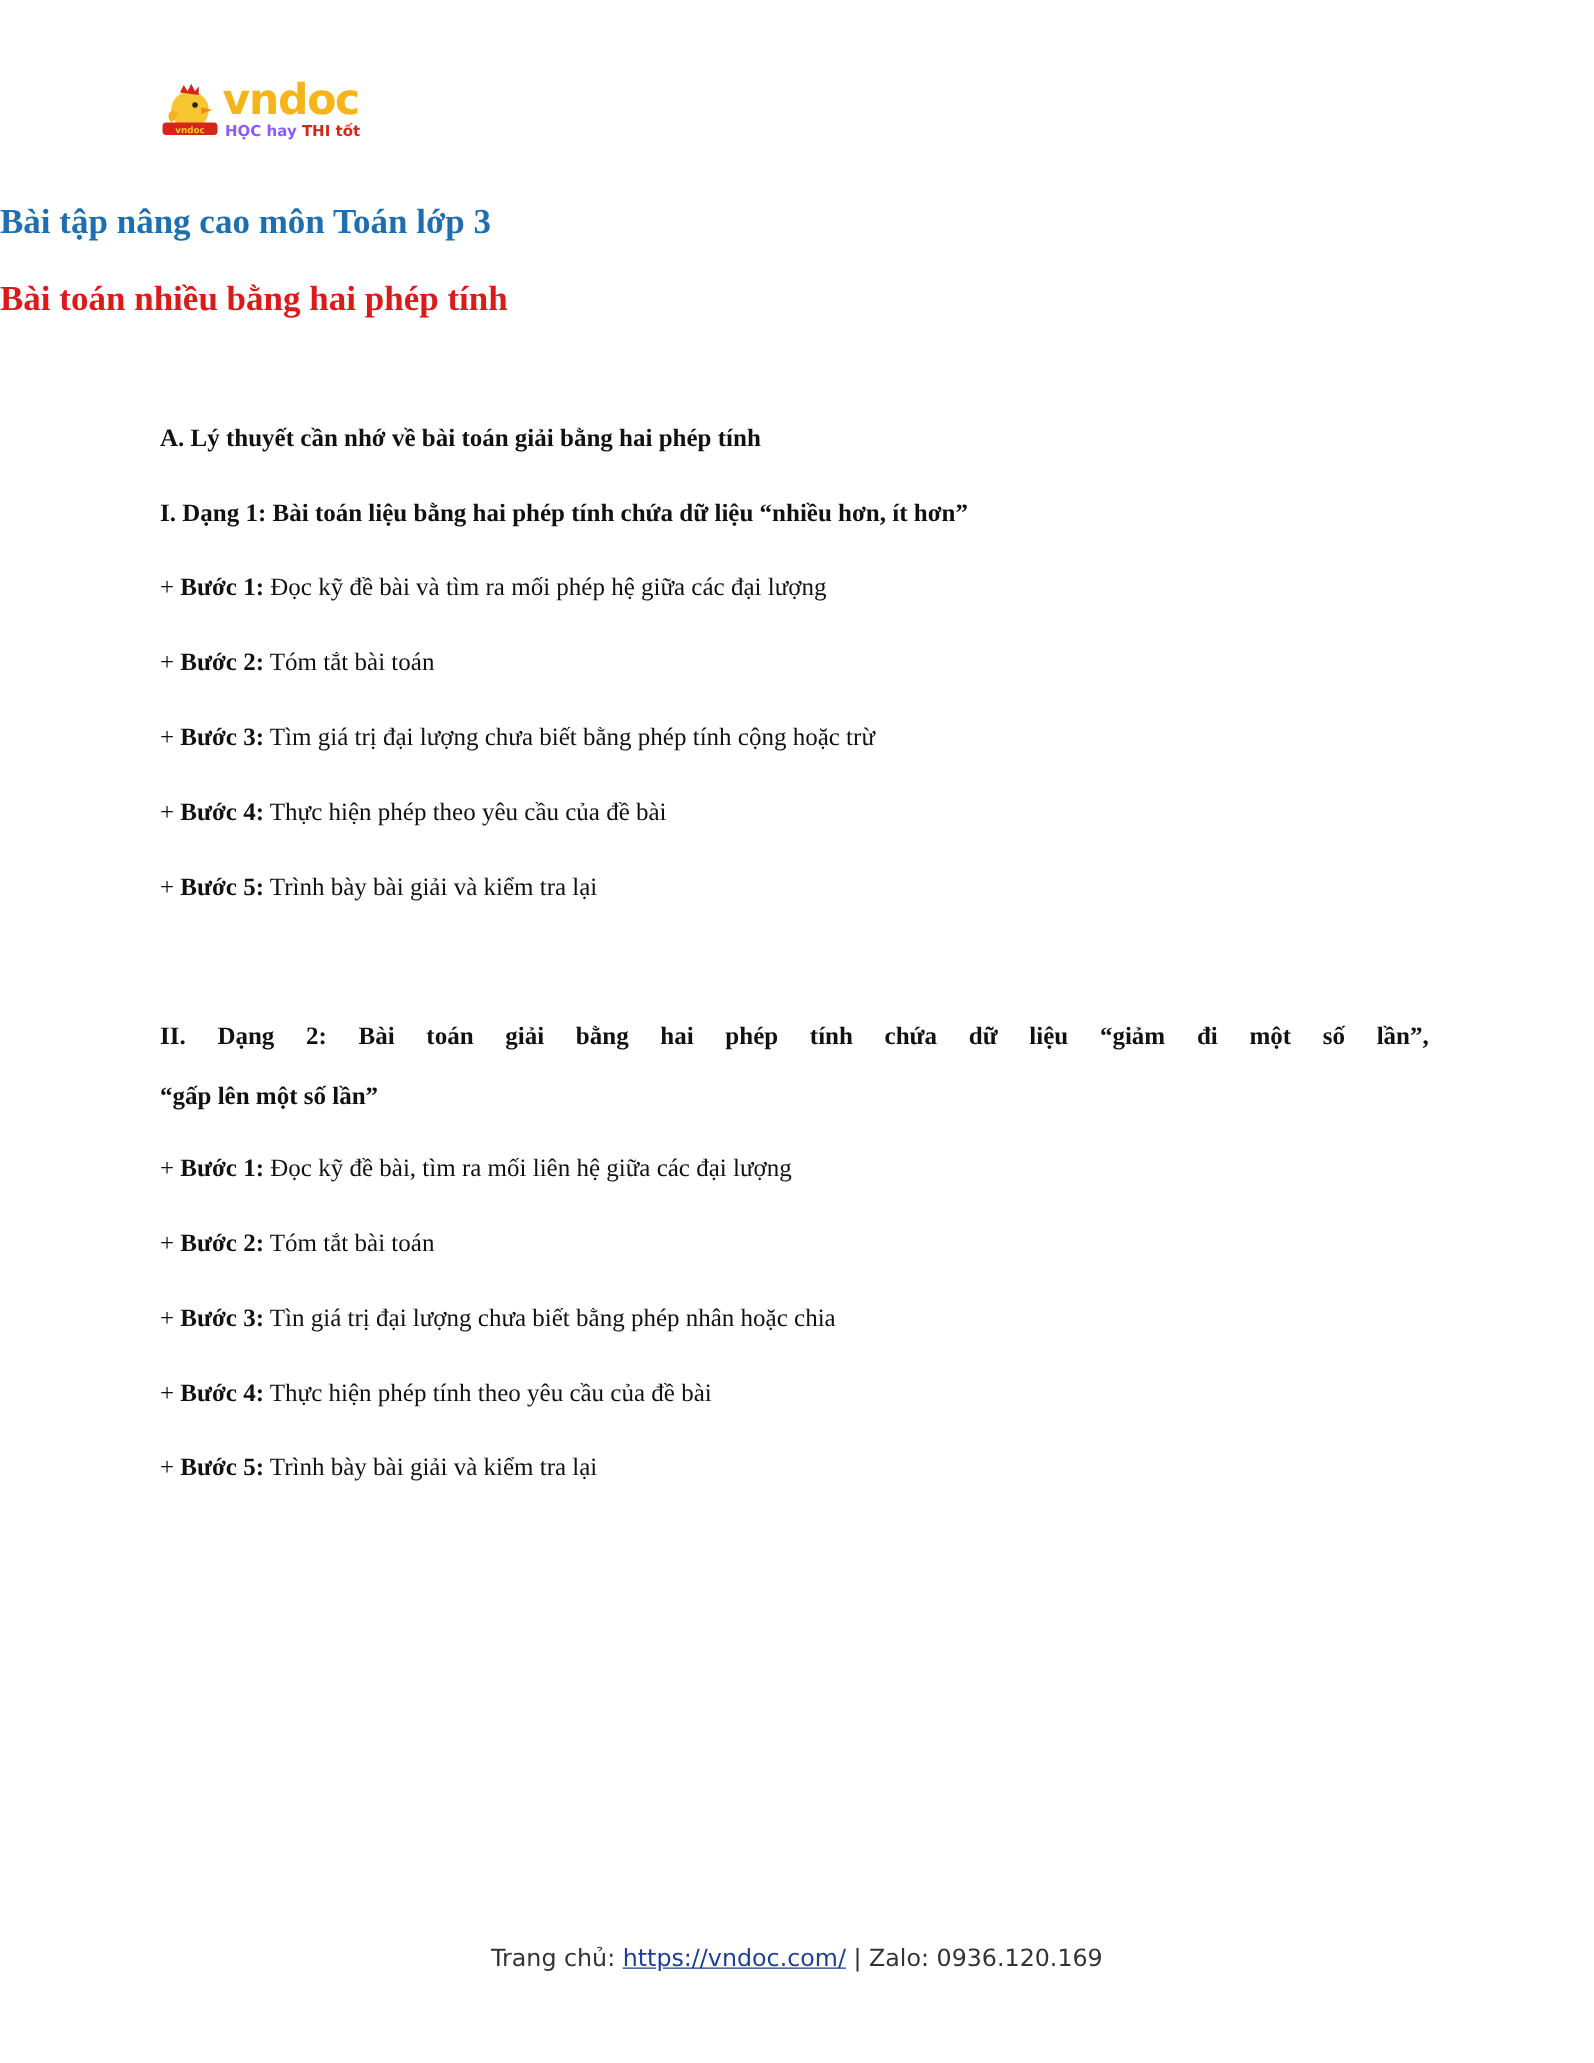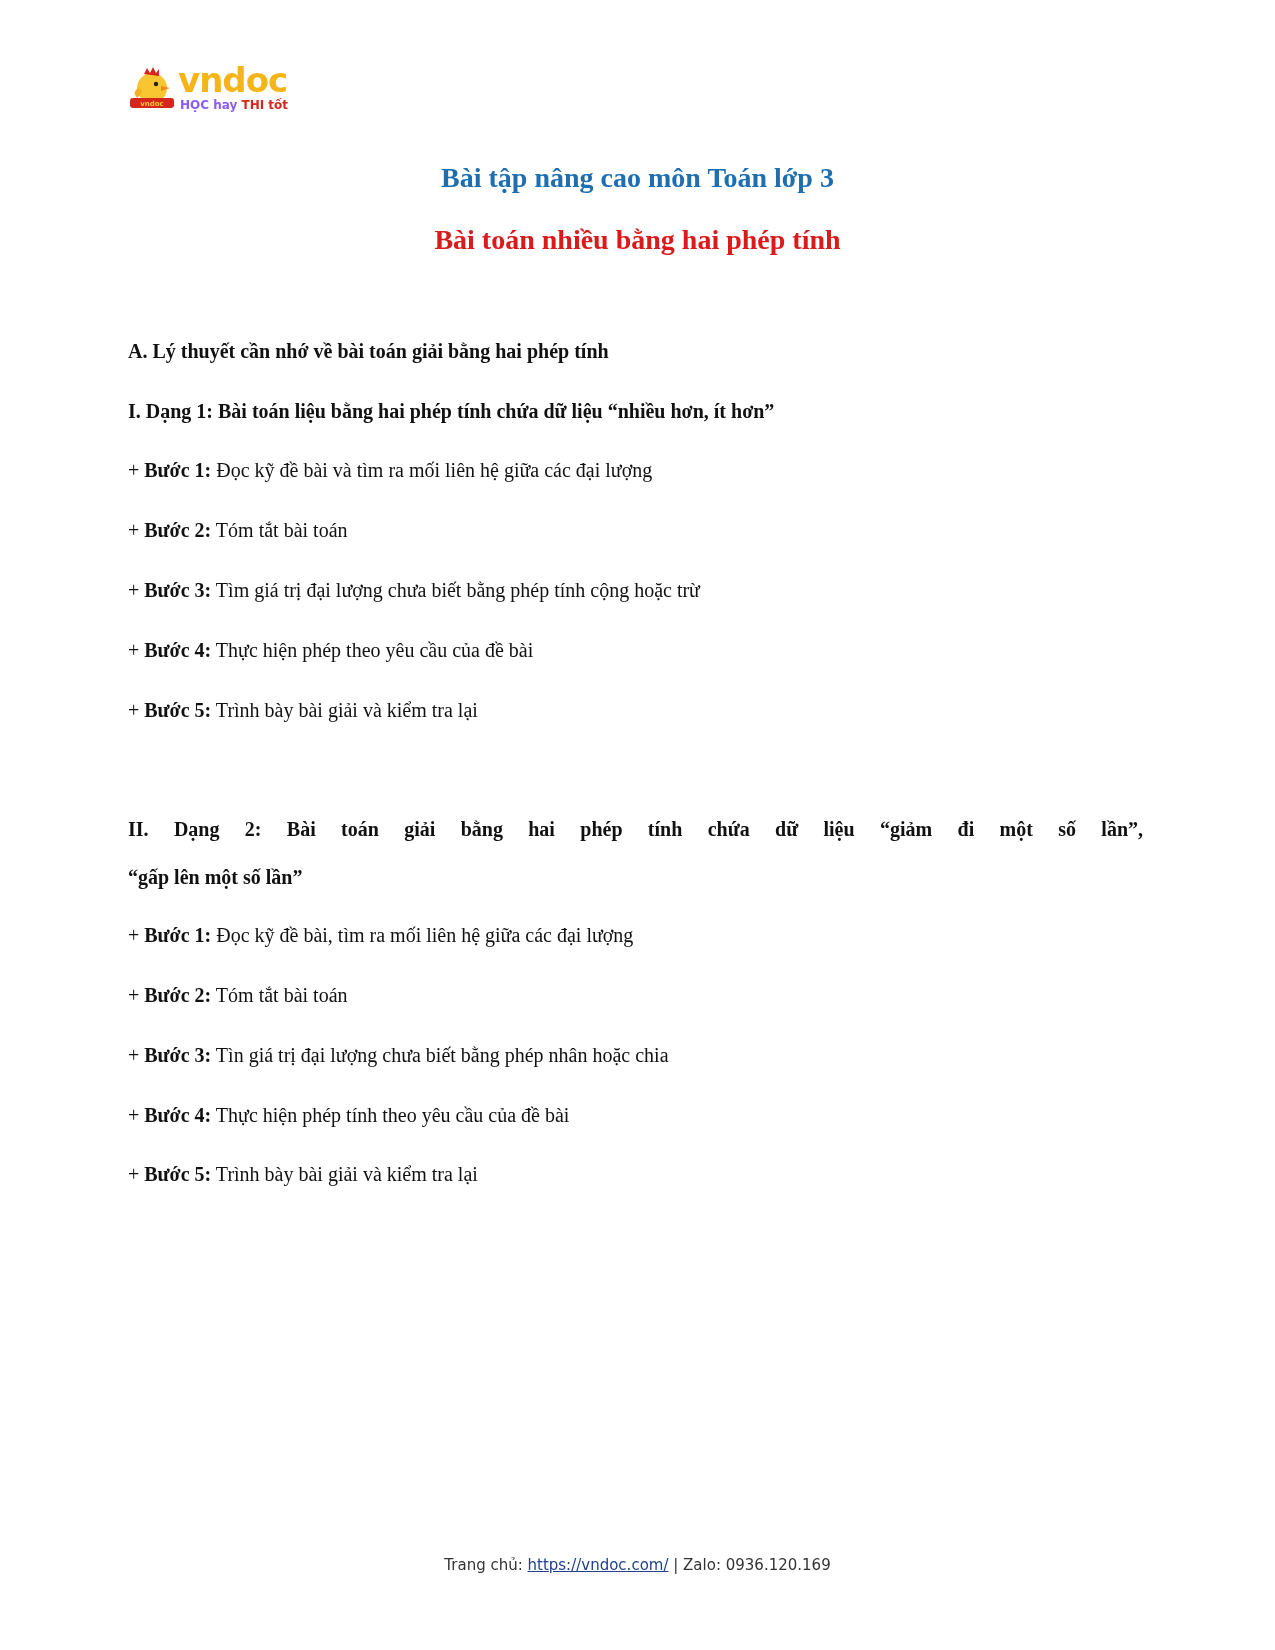--- a/index.html
+++ b/index.html
@@ -3,28 +3,28 @@
   <meta charset="utf-8">
   <style>
     html, body { margin: 0; padding: 0; background: #ffffff; }
     body { width: 1275px; height: 1650px; position: relative; overflow: hidden; font-family: "Liberation Serif", serif; color: #111; }
     .logo { position: absolute; left: 128px; top: 62px; width: 160px; height: 56px; }
     .logo-mascot { position: absolute; left: 0; top: 2px; width: 50px; height: 50px; }
     .logo-word { position: absolute; left: 50px; top: -2px; font-family: "DejaVu Sans", sans-serif; font-weight: bold; font-size: 34px; color: #f5b417; letter-spacing: -1px; }
     .logo-tag { position: absolute; left: 52px; top: 36px; font-family: "DejaVu Sans", sans-serif; font-weight: bold; font-size: 12px; white-space: nowrap; }
     .logo-tag .g { color: #8b5cf6; }
     .logo-tag .r { color: #d6261c; }
-    .title { position: absolute; left: 0; width: 1275px; text-align: center; font-weight: bold; font-size: 28px; }
+    .title { position: absolute; left: 0; width: 1275px; text-align: left; font-weight: bold; font-size: 28px; }
     .title-1 { top: 162px; color: #1f6fb0; }
     .title-2 { top: 224px; color: #d91b1b; }
     .line { position: absolute; left: 128px; font-size: 20px; white-space: nowrap; line-height: 34px; }
     .heading { font-weight: bold; }
     .b { font-weight: bold; }
     .justify { width: 1015px; text-align: justify; text-align-last: justify; word-spacing: 2px; }
-    .footer { position: absolute; left: 0; width: 1275px; top: 1556px; text-align: center; font-family: "DejaVu Sans", sans-serif; font-size: 15px; color: #333; }
+    .footer { position: absolute; left: 0; width: 1275px; top: 1556px; text-align: center; font-family: "DejaVu Sans", sans-serif; font-size: 19px; color: #333; }
     .footer a { color: #1f3f8f; text-decoration: underline; }
   </style>
 </head>
 <body>
 
 <div class="logo">
   <svg class="logo-mascot" viewBox="0 0 50 50">
     <ellipse cx="24" cy="24" rx="15" ry="15" fill="#f7c630"></ellipse>
     <path d="M16 10 L19 4 L22 9 L25 3 L28 9 L31 5 L31 12 Z" fill="#d6261c"></path>
     <circle cx="28" cy="20" r="2.2" fill="#222"></circle>
@@ -40,21 +40,21 @@
 </div>
 
 <div class="title title-1">Bài tập nâng cao môn Toán lớp 3</div>
 <div class="title title-2">Bài toán nhiều bằng hai phép tính</div>
 
 <div class="line heading" style="top:334px;">A. Lý thuyết cần nhớ về bài toán giải bằng hai phép tính</div>
 
 <div class="line heading" style="top:394px;">I. Dạng 1: Bài toán liệu bằng hai phép tính chứa dữ liệu “nhiều hơn, ít hơn”</div>
 
 <div class="line" style="top:453px;">
-  <span>+ </span><span class="b">Bước 1:</span><span> Đọc kỹ đề bài và tìm ra mối liên hệ giữa các đại lượng</span>
+  <span>+ </span><span class="b">Bước 1:</span><span> Đọc kỹ đề bài và tìm ra mối phép hệ giữa các đại lượng</span>
 </div>
 <div class="line" style="top:513px;">
   <span>+ </span><span class="b">Bước 2:</span><span> Tóm tắt bài toán</span>
 </div>
 <div class="line" style="top:573px;">
   <span>+ </span><span class="b">Bước 3:</span><span> Tìm giá trị đại lượng chưa biết bằng phép tính cộng hoặc trừ</span>
 </div>
 <div class="line" style="top:633px;">
   <span>+ </span><span class="b">Bước 4:</span><span> Thực hiện phép theo yêu cầu của đề bài</span>
 </div>

